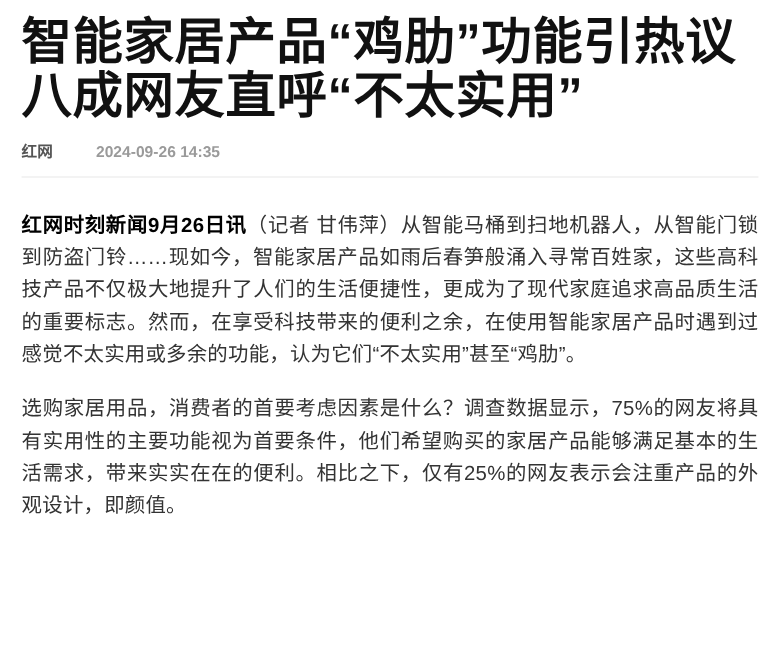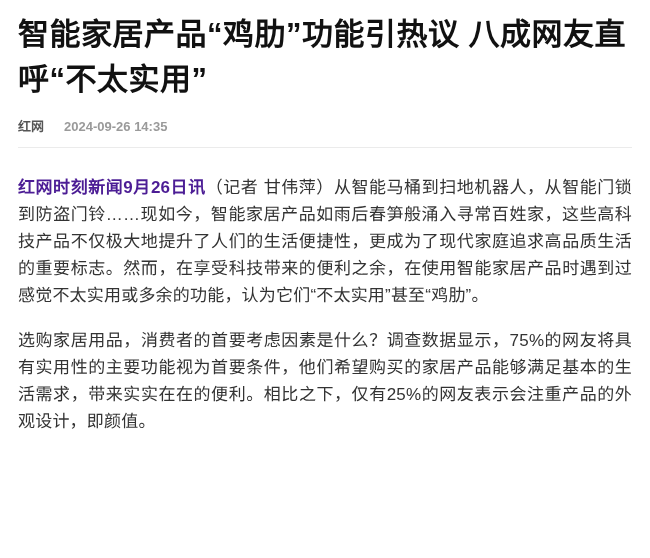--- a/index.html
+++ b/index.html
@@ -13,30 +13,30 @@
     overflow: hidden;
     font-family: "Liberation Sans", "DejaVu Sans", sans-serif;
     -webkit-font-smoothing: antialiased;
   }
   .article {
     padding: 12px 18px 0 18px;
     box-sizing: border-box;
   }
   .article-title {
     margin: 0;
-    font-size: 31px;
+    font-size: 42px;
     line-height: 45px;
     font-weight: 700;
     color: #111111;
     letter-spacing: 0.5px;
   }
   .article-meta {
     display: flex;
     align-items: baseline;
-    gap: 20px;
+    gap: 36px;
     margin-top: 17px;
     font-size: 13px;
     line-height: 16px;
   }
   .source-name {
     color: #555555;
     font-weight: 700;
   }
   .publish-timestamp {
     color: #9a9a9a;
@@ -53,21 +53,21 @@
   .article-body p {
     margin: 0 0 18px 0;
     font-size: 17px;
     line-height: 27px;
     color: #333333;
     letter-spacing: 0.2px;
     text-align: justify;
   }
   .dateline-lead {
     font-weight: 700;
-    color: #4c1d95;
+    color: #000000;
   }
 </style>
 </head>
 <body>
 
 <div class="article">
 
   <h1 class="article-title">智能家居产品“鸡肋”功能引热议 八成网友直呼“不太实用”</h1>
 
   <div class="article-meta">

